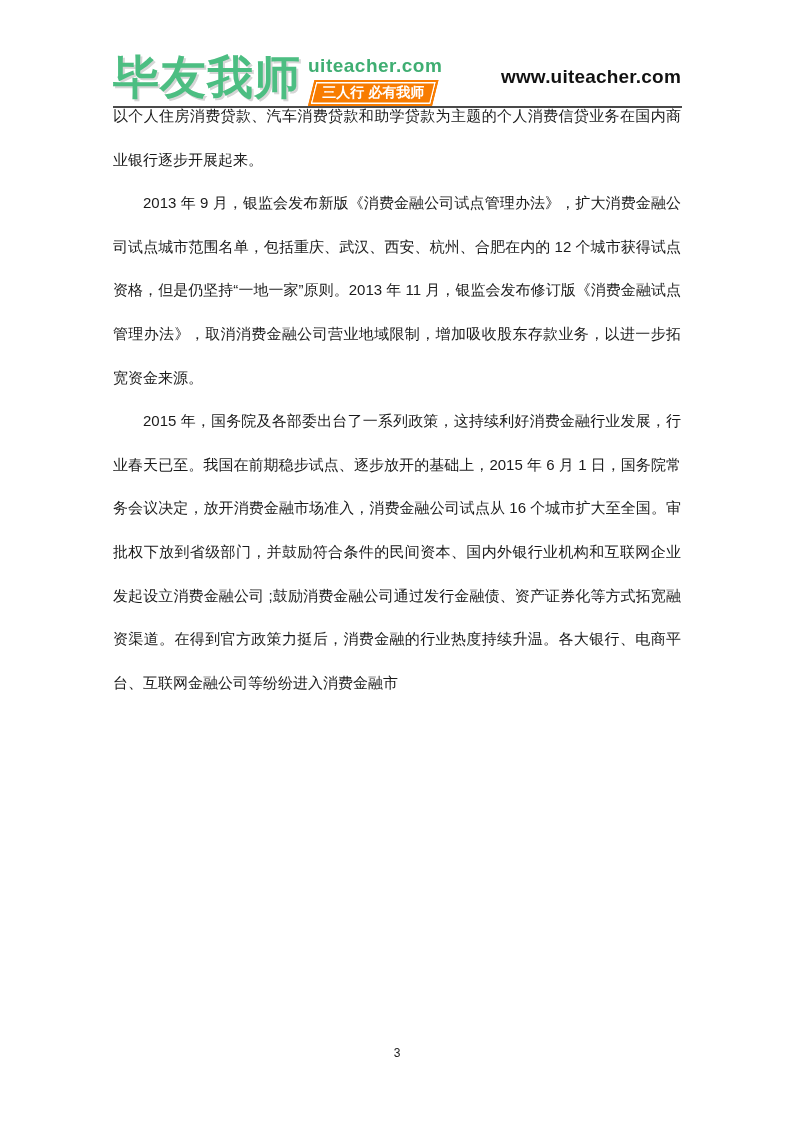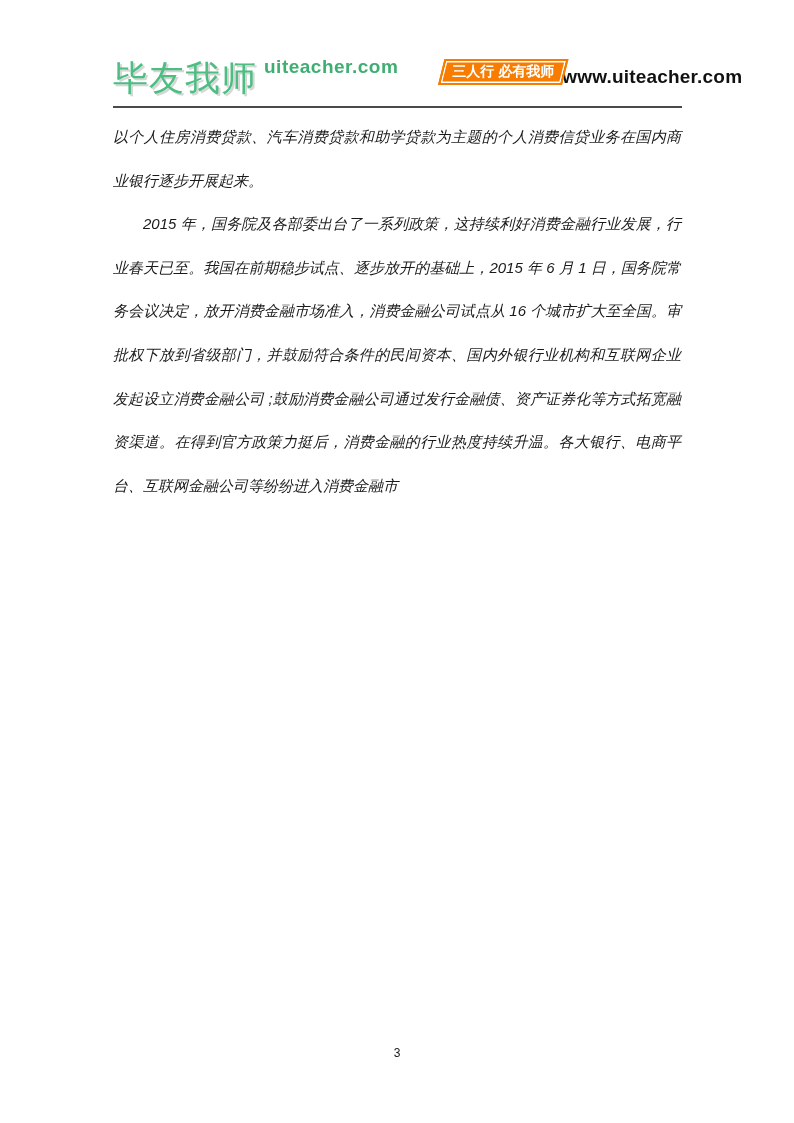--- a/index.html
+++ b/index.html
@@ -9,24 +9,24 @@
   }
   .page{position:absolute;inset:0;}
 
   
   .header{
     position:absolute;top:42px;left:113px;right:113px;height:64px;
     display:flex;justify-content:space-between;align-items:flex-end;
   }
   .logo{display:flex;align-items:flex-start;}
   .logo-brand{
-    font-size:35px;font-weight:normal;color:#4CBE82;line-height:56px;
+    font-size:46px;font-weight:bold;color:#4CBE82;line-height:56px;
     letter-spacing:1px;text-shadow:2px 2px 0 #d6d6d6;white-space:nowrap;
   }
-  .logo-right{display:flex;flex-direction:row;margin-left:7px;margin-top:6px;gap:40px;}
+  .logo-right{display:flex;flex-direction:column;margin-left:7px;margin-top:6px;}
   .logo-domain{
     font-size:19px;font-weight:bold;color:#3FAE72;line-height:22px;letter-spacing:0.5px;
   }
   .logo-badge{
     margin-top:3px;background:#F87C00;color:#ffffff;
     transform:skewX(-14deg);transform-origin:bottom left;
     padding:2px 9px;font-size:14px;font-weight:bold;white-space:nowrap;
     box-shadow:inset 0 0 0 1.5px #ffffff;border:2px solid #F87C00;
     align-self:flex-start;
   }
@@ -35,21 +35,21 @@
     font-size:19px;font-weight:bold;color:#111111;line-height:22px;
     margin-bottom:18px;letter-spacing:0.2px;
   }
   .header-divider{
     position:absolute;top:106px;left:113px;right:112px;
     border-top:2px solid #4a4a4a;height:0;
   }
 
   
   .doc-body{
-    position:absolute;top:115px;left:113px;right:113px;font-style:italic;
+    position:absolute;top:94px;left:113px;right:113px;
   }
   .doc-body p{
     margin:0;font-size:15px;line-height:43.6px;color:#1a1a1a;
     text-align:justify;word-break:break-all;
   }
   .doc-body p.indent{text-indent:2em;}
 
   
   .page-footer{
     position:absolute;left:0;right:0;bottom:62px;text-align:center;
@@ -71,20 +71,21 @@
         </span>
       </div>
     </div>
     <div class="site-url">www.uiteacher.com</div>
   </div>
 
   <div class="header-divider"></div>
 
   <div class="doc-body">
     <p>以个人住房消费贷款、汽车消费贷款和助学贷款为主题的个人消费信贷业务在国内商业银行逐步开展起来。</p>
+    <p class="indent">2013 年 9 月，银监会发布新版《消费金融公司试点管理办法》，扩大消费金融公司试点城市范围名单，包括重庆、武汉、西安、杭州、合肥在内的 12 个城市获得试点资格，但是仍坚持“一地一家”原则。2013 年 11 月，银监会发布修订版《消费金融试点管理办法》，取消消费金融公司营业地域限制，增加吸收股东存款业务，以进一步拓宽资金来源。</p>
     <p class="indent">2015 年，国务院及各部委出台了一系列政策，这持续利好消费金融行业发展，行业春天已至。我国在前期稳步试点、逐步放开的基础上，2015 年 6 月 1 日，国务院常务会议决定，放开消费金融市场准入，消费金融公司试点从 16 个城市扩大至全国。审批权下放到省级部门，并鼓励符合条件的民间资本、国内外银行业机构和互联网企业发起设立消费金融公司 ;鼓励消费金融公司通过发行金融债、资产证券化等方式拓宽融资渠道。在得到官方政策力挺后，消费金融的行业热度持续升温。各大银行、电商平台、互联网金融公司等纷纷进入消费金融市</p>
   </div>
 
   <div class="page-footer">
     <span class="page-number">3</span>
   </div>
 
 </div>
 
 </body></html>

